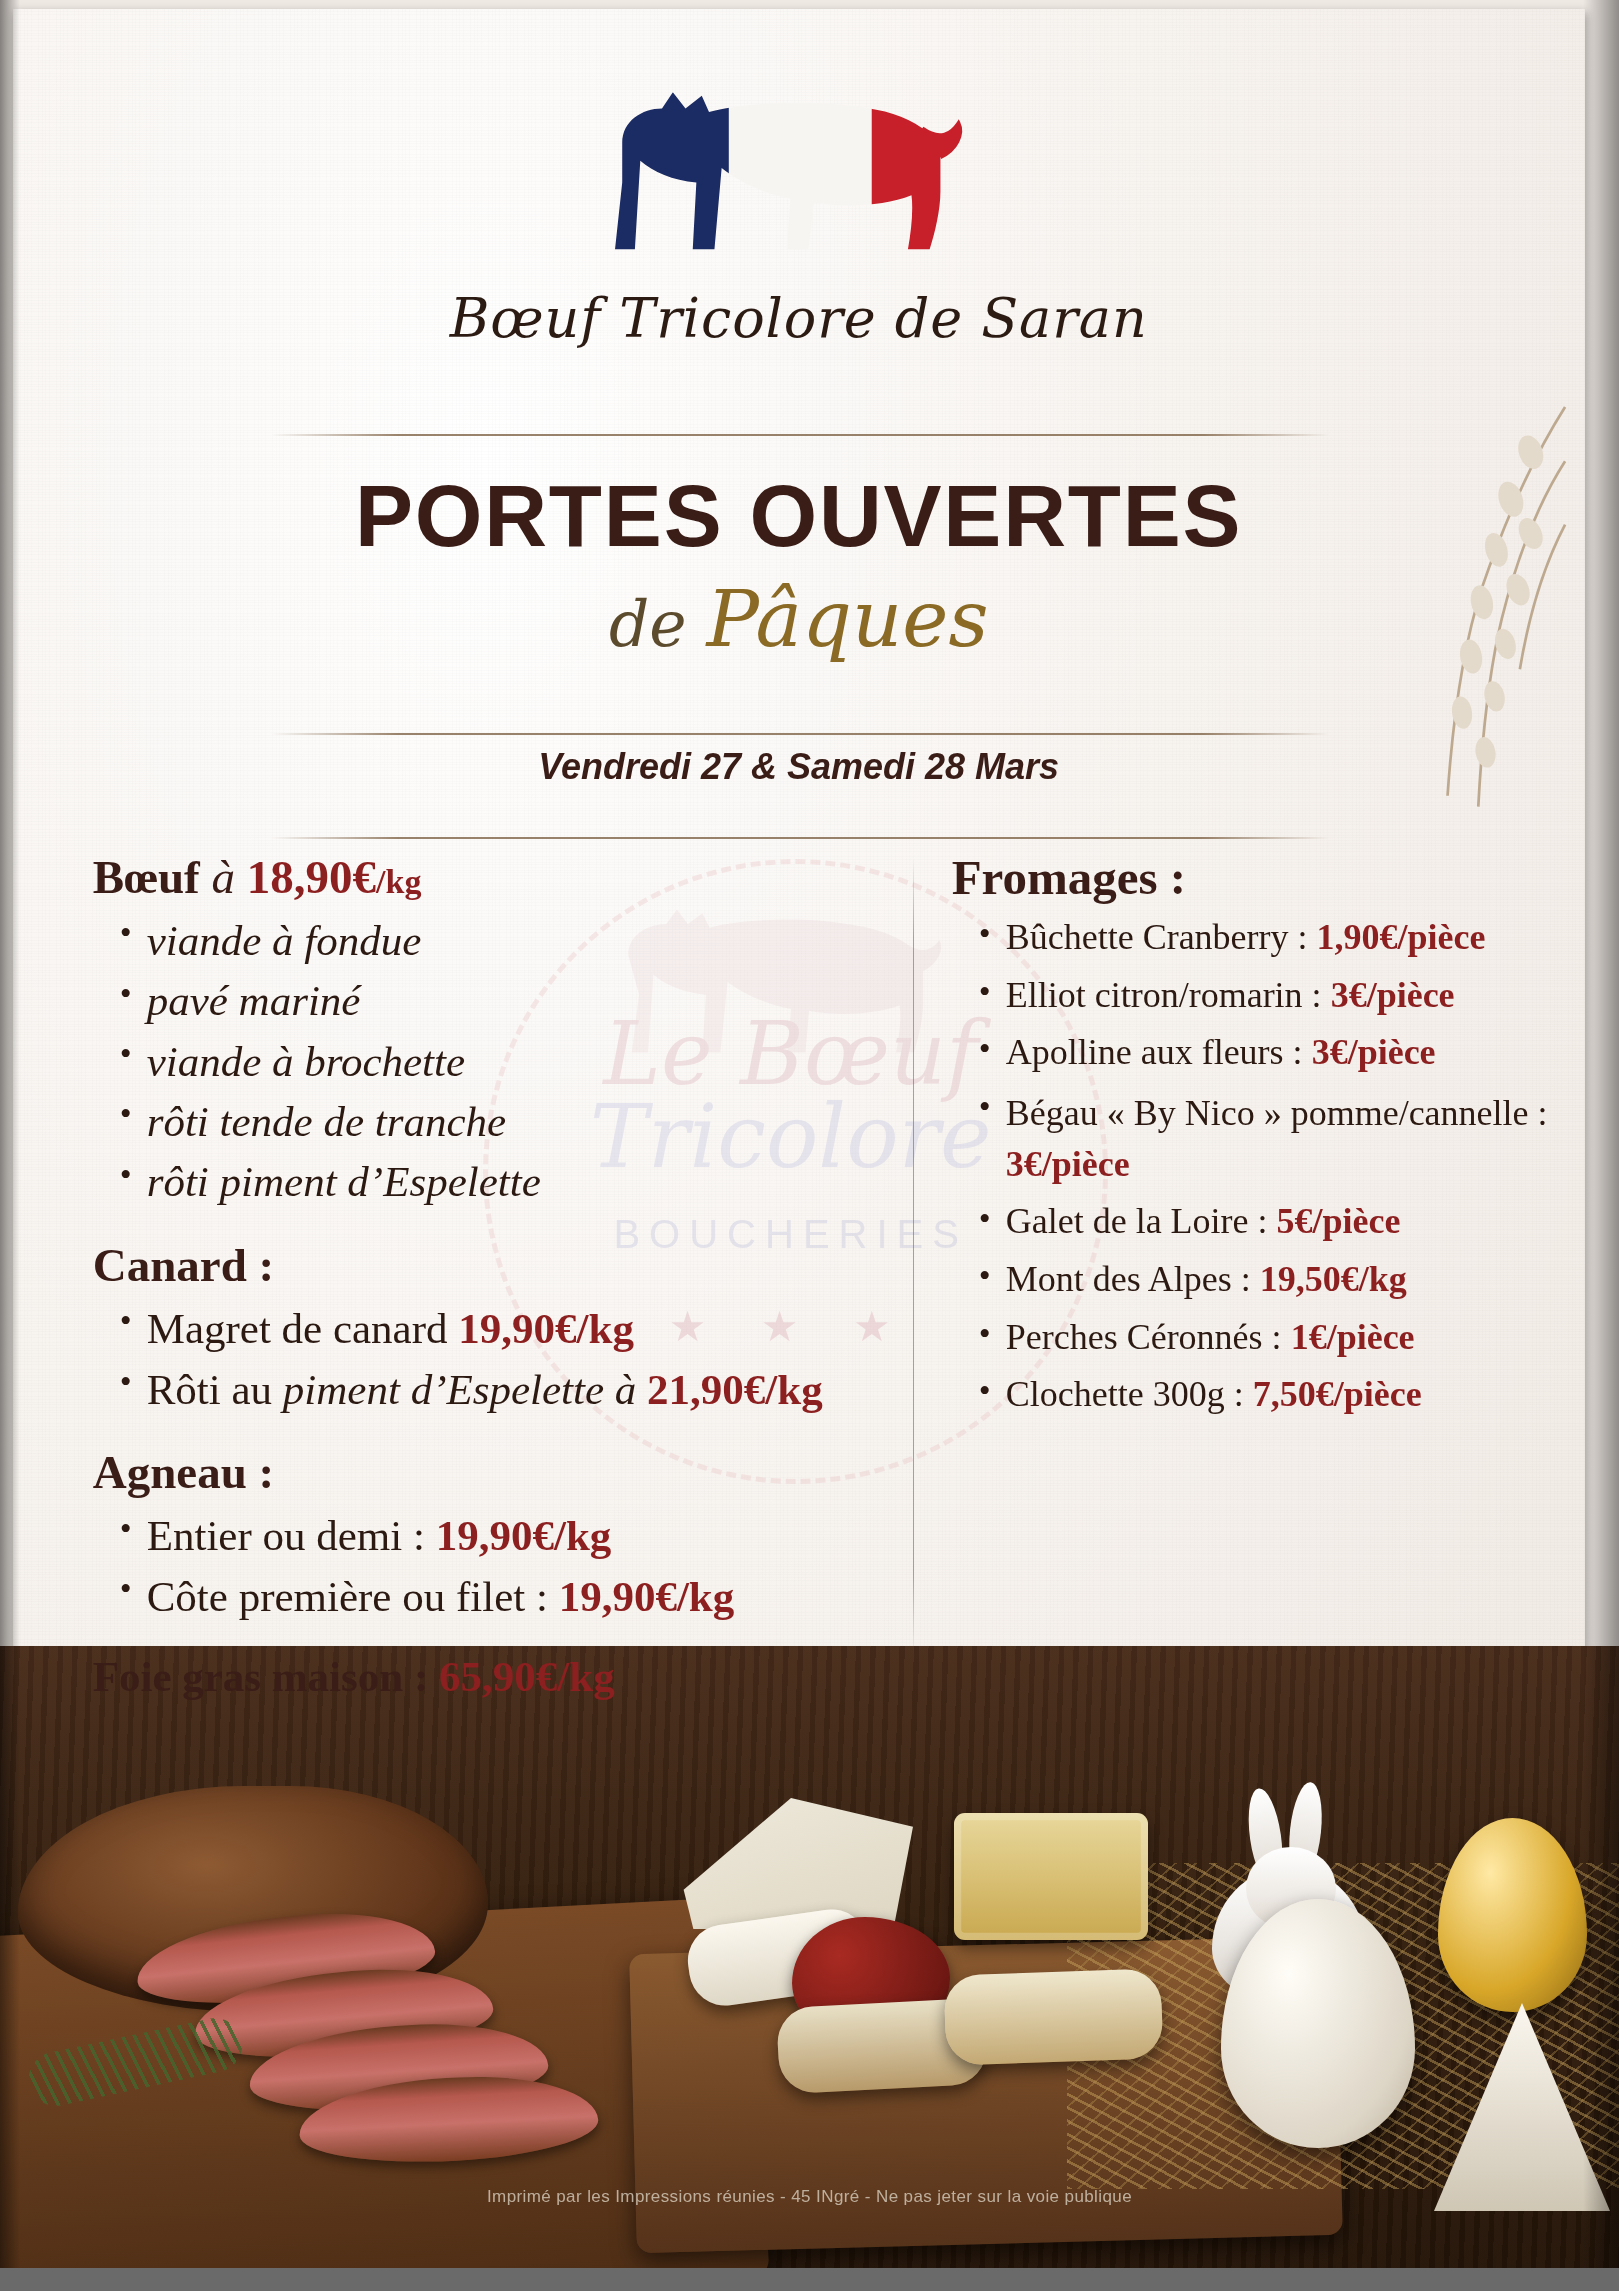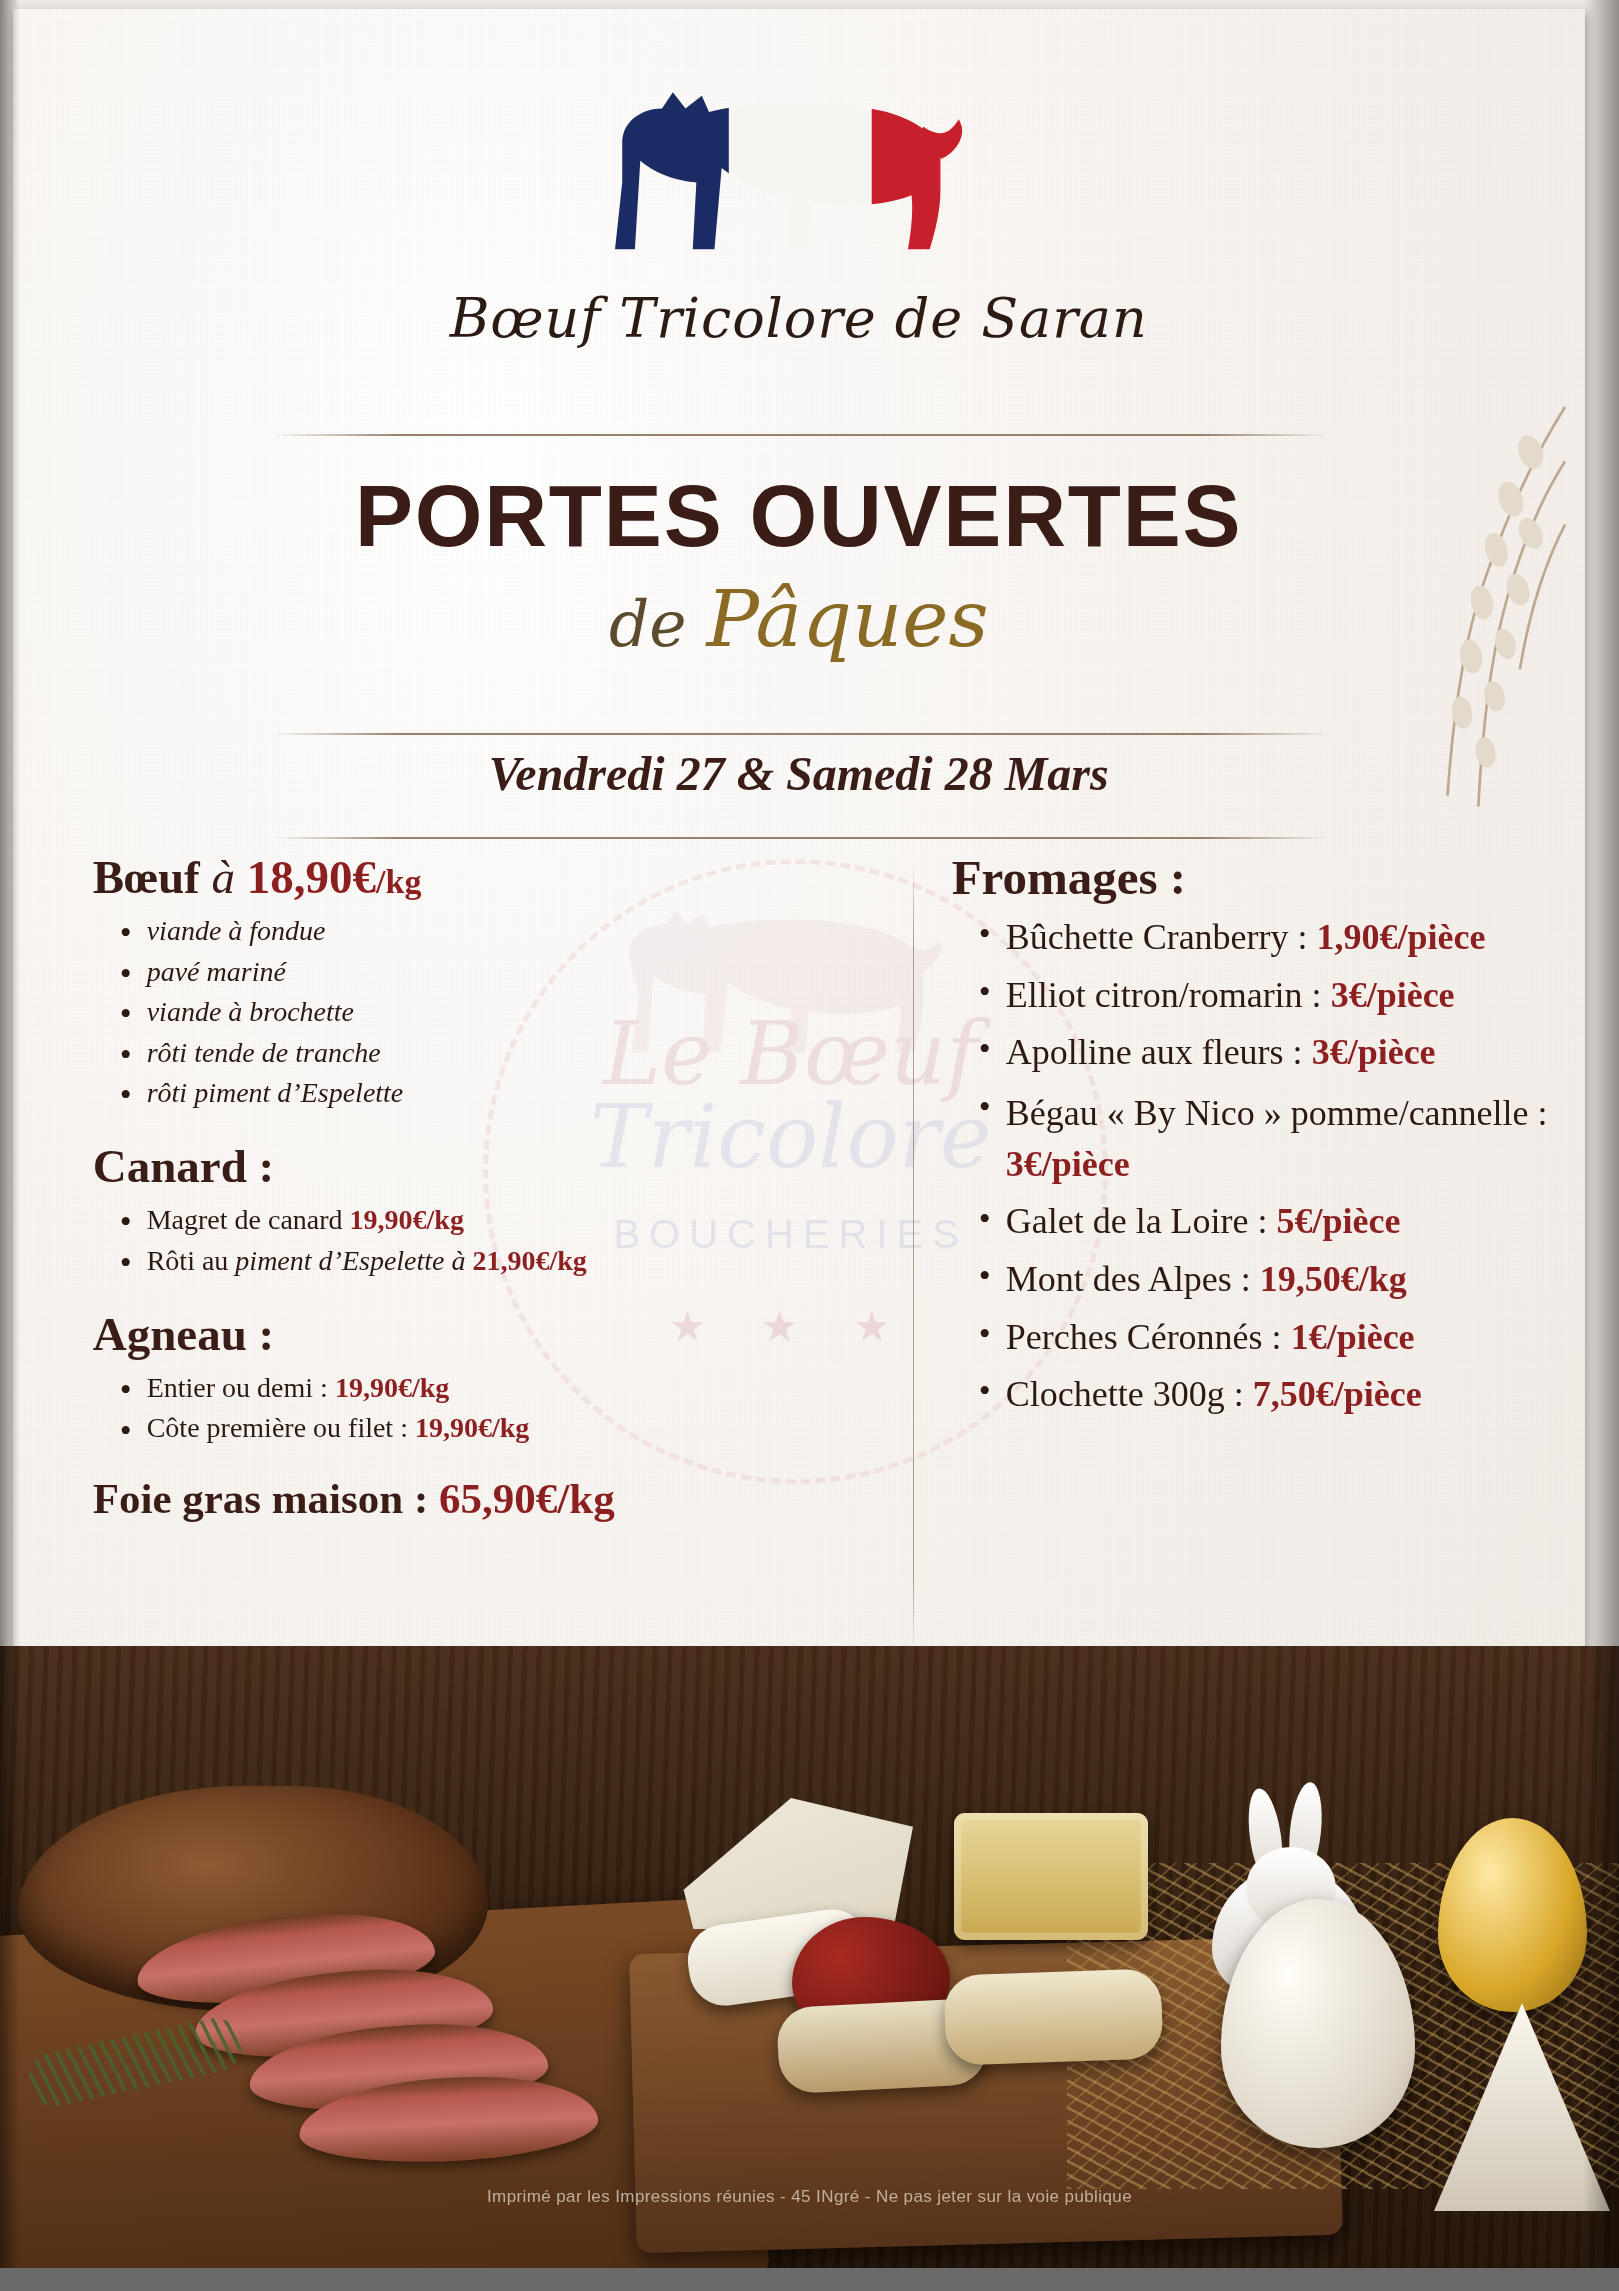--- a/index.html
+++ b/index.html
@@ -95,24 +95,24 @@
     color: #8a6a24;
   }
   .title-sub .de {
     color: #5d4b2e;
     font-size: 63px;
   }
   .dates {
     position: absolute;
     left: 0; right: 0; top: 737px;
     text-align: center;
-    font-family: Liberation Serif, serif;
+    font-family: Liberation Sans, sans-serif;
     font-style: italic;
     font-weight: bold;
-    font-size: 48px;
+    font-size: 36px;
     color: #3a1d17;
   }
 
   
   .watermark {
     position: absolute;
     left: 434px;
     top: 841px;
     width: 688px;
     height: 669px;
@@ -198,21 +198,21 @@
   }
   .sec-head-it { font-style: italic; font-weight: normal; }
 
   ul.items {
     list-style: none;
     margin: 0 0 27px 0;
     padding: 0 0 0 27px;
   }
   ul.items li {
     position: relative;
-    font-size: 28px;
+    font-size: 43px;
     line-height: 1.32;
     color: #2c1a12;
     padding-left: 27px;
     margin-bottom: 3.6px;
   }
   ul.items li::before {
     content: "•";
     position: absolute;
     left: 0;
     top: -1.8px;

